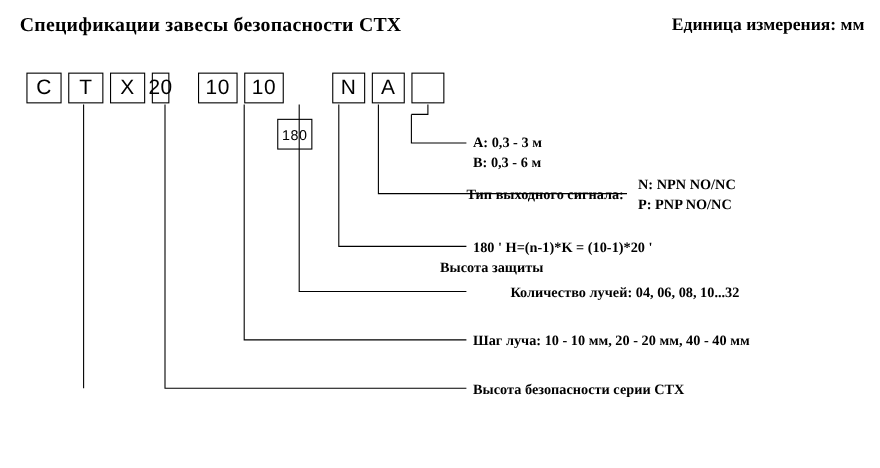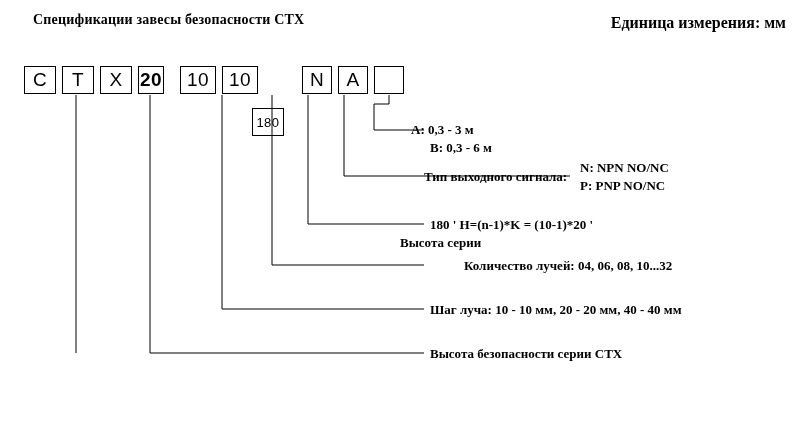--- a/index.html
+++ b/index.html
@@ -15,24 +15,24 @@
     position: relative;
     overflow: hidden;
   }
   #root {
     position: relative;
     width: 800px;
     height: 425px;
   }
   .title {
     position: absolute;
-    left: 33px;
+    left: 18px;
     top: 12px;
     font-family: "Liberation Serif", serif;
-    font-size: 14px;
+    font-size: 18px;
     font-weight: bold;
     letter-spacing: 0.2px;
     white-space: nowrap;
   }
   .unit {
     position: absolute;
     right: 14px;
     top: 14px;
     font-family: "Liberation Serif", serif;
     font-size: 16px;
@@ -95,21 +95,21 @@
 
 <div id="root">
 
   <div class="title">Спецификации завесы безопасности CTX</div>
   <div class="unit">Единица измерения: мм</div>
 
   <div class="code-row">
     <div class="cbox" style="left:0px;width:32px;">C</div>
     <div class="cbox" style="left:38px;width:32px;">T</div>
     <div class="cbox" style="left:76px;width:32px;">X</div>
-    <div class="cbox" style="left:114px;width:26px;font-weight:bold;">20</div>
+    <div class="cbox" style="left:114px;width:16px;">20</div>
     <div class="cbox" style="left:156px;width:36px;">10</div>
     <div class="cbox" style="left:198px;width:36px;">10</div>
     <div class="cbox small" style="left:228px;width:32px;margin-top:42px;">180</div>
     <div class="cbox" style="left:278px;width:30px;">N</div>
     <div class="cbox" style="left:314px;width:30px;">A</div>
     <div class="cbox" style="left:350px;width:30px;"></div>
   </div>
 
 
   <svg class="lines" xmlns="http://www.w3.org/2000/svg">
@@ -122,29 +122,29 @@
     <path d="M 308 95 L 308 224 L 424 224" fill="none" stroke="#000" stroke-width="1"></path>
 
     <path d="M 272 95 L 272 265 L 424 265" fill="none" stroke="#000" stroke-width="1"></path>
 
     <path d="M 222 95 L 222 309 L 424 309" fill="none" stroke="#000" stroke-width="1"></path>
 
     <path d="M 150 95 L 150 353 L 424 353" fill="none" stroke="#000" stroke-width="1"></path>
     <path d="M 76 95 L 76 353" fill="none" stroke="#000" stroke-width="1"></path>
   </svg>
 
-  <div class="ann b" style="left:411px; top:122px;">A: 0,3 - 3 м</div>
+  <div class="ann b" style="left:430px; top:122px;">A: 0,3 - 3 м</div>
   <div class="ann b" style="left:430px; top:140px;text-align:center;">B: 0,3 - 6 м</div>
 
   <div class="ann b" style="left:580px; top:160px;">N: NPN NO/NC</div>
   <div class="ann b" style="left:424px; top:169px;">Тип выходного сигнала:</div>
   <div class="ann b" style="left:580px; top:178px;">P: PNP NO/NC</div>
 
   <div class="ann b" style="left:430px; top:217px;">180 ' H=(n-1)*K = (10-1)*20 '</div>
-  <div class="ann b" style="left:400px; top:235px;">Высота серии</div>
+  <div class="ann b" style="left:400px; top:235px;">Высота защиты</div>
 
   <div class="ann b" style="left:440px; top:258px;margin-left:24px;">Количество лучей: 04, 06, 08, 10...32</div>
 
   <div class="ann b" style="left:430px; top:302px;">Шаг луча: 10 - 10 мм, 20 - 20 мм, 40 - 40 мм</div>
 
   <div class="ann b" style="left:430px; top:346px;">Высота безопасности серии CTX</div>
 
 </div>
 
 </body></html>

